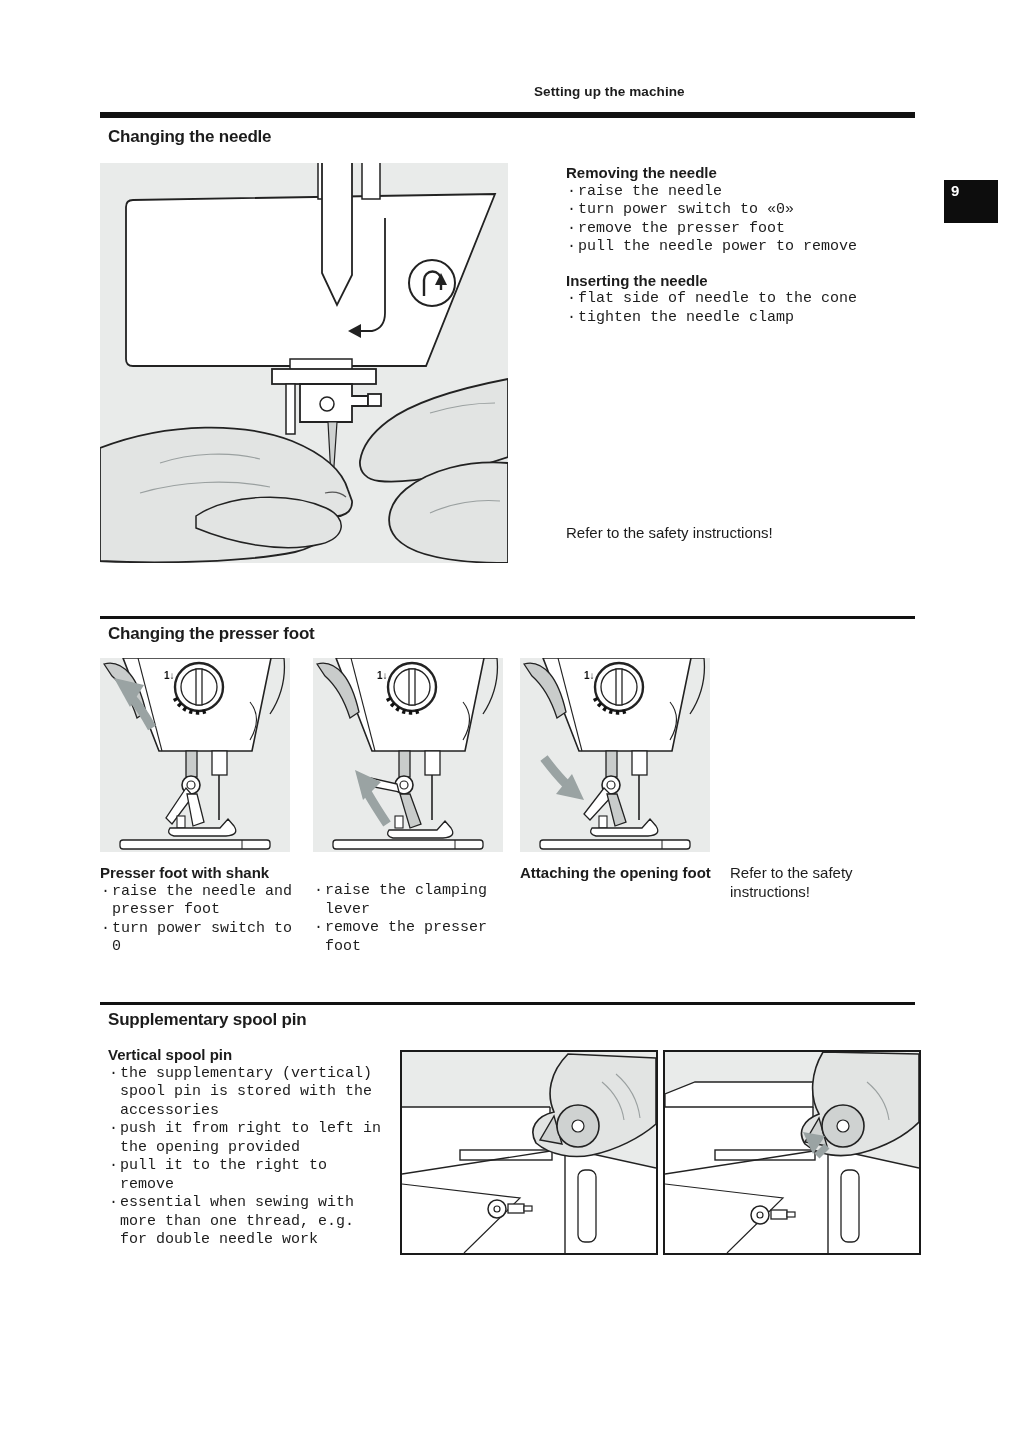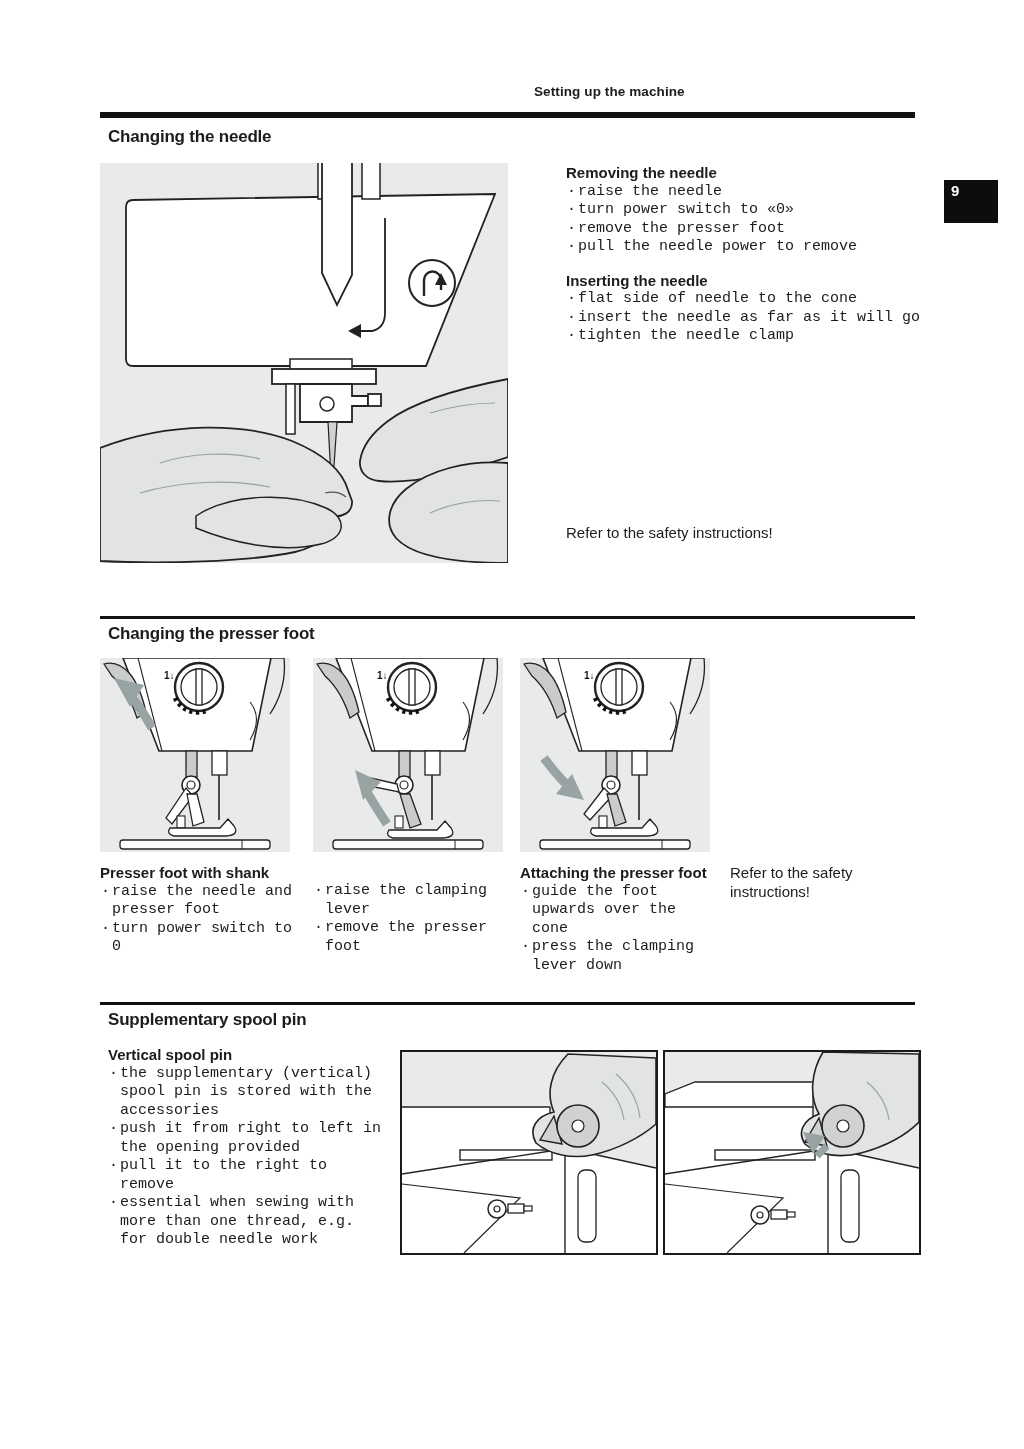--- a/index.html
+++ b/index.html
@@ -100,21 +100,20 @@
     <div class="bullets">
         <div class="bullet">raise the needle</div>
         <div class="bullet">turn power switch to «0»</div>
         <div class="bullet">remove the presser foot</div>
         <div class="bullet">pull the needle power to remove</div>
       </div>
     <div class="gap"></div>
     <div class="subhead">Inserting the needle</div>
     <div class="bullets">
         <div class="bullet">flat side of needle to the cone</div>
-        <div class="bullet">insert the needle as far as it will go</div>
         <div class="bullet">tighten the needle clamp</div>
       </div>
     <div class="safety abs" style="top:360px; left:0;">Refer to the safety instructions!</div>
   </div>
 
   <div class="rule-thin" style="top:616px;"></div>
   <div class="h1" style="top:624px;">Changing the presser foot</div>
 
   <div class="art-box" style="left:100px; top:658px; width:190px; height:194px;">
     <svg viewBox="0 0 190 194">
@@ -228,25 +227,21 @@
         <div class="bullet">turn power switch to 0</div>
       </div>
   </div>
   <div class="textcol" style="left:313px; top:882px; width:205px;">
     <div class="bullets">
         <div class="bullet">raise the clamping lever</div>
         <div class="bullet">remove the presser foot</div>
       </div>
   </div>
   <div class="textcol" style="left:520px; top:864px; width:195px;">
-    <div class="subhead">Attaching the presser foot</div>
-    <div class="bullets">
-        <div class="bullet">guide the foot upwards over the cone</div>
-        <div class="bullet">press the clamping lever down</div>
-      </div>
+    <div class="subhead">Attaching the opening foot</div>
   </div>
   <div class="textcol" style="left:730px; top:864px; width:150px;">
     <div class="safety">Refer to the safety instructions!</div>
   </div>
 
   <div class="rule-thin" style="top:1002px;"></div>
   <div class="h1" style="top:1010px;">Supplementary spool pin</div>
 
   <div class="textcol" style="left:108px; top:1046px; width:282px;">
     <div class="subhead">Vertical spool pin</div>

